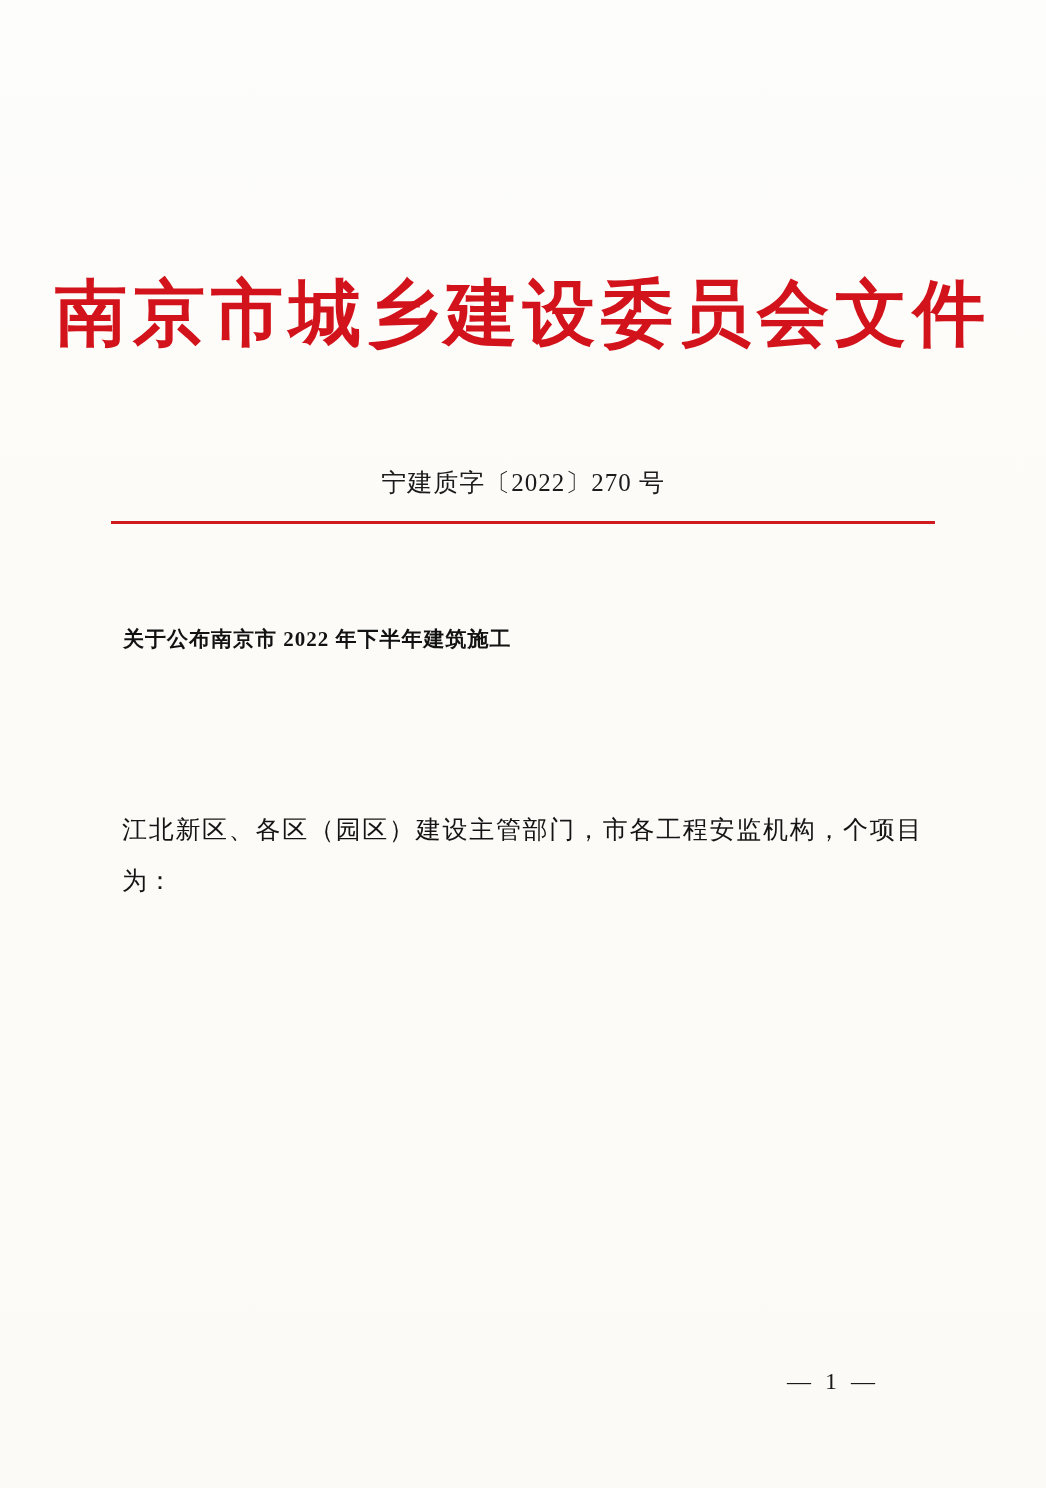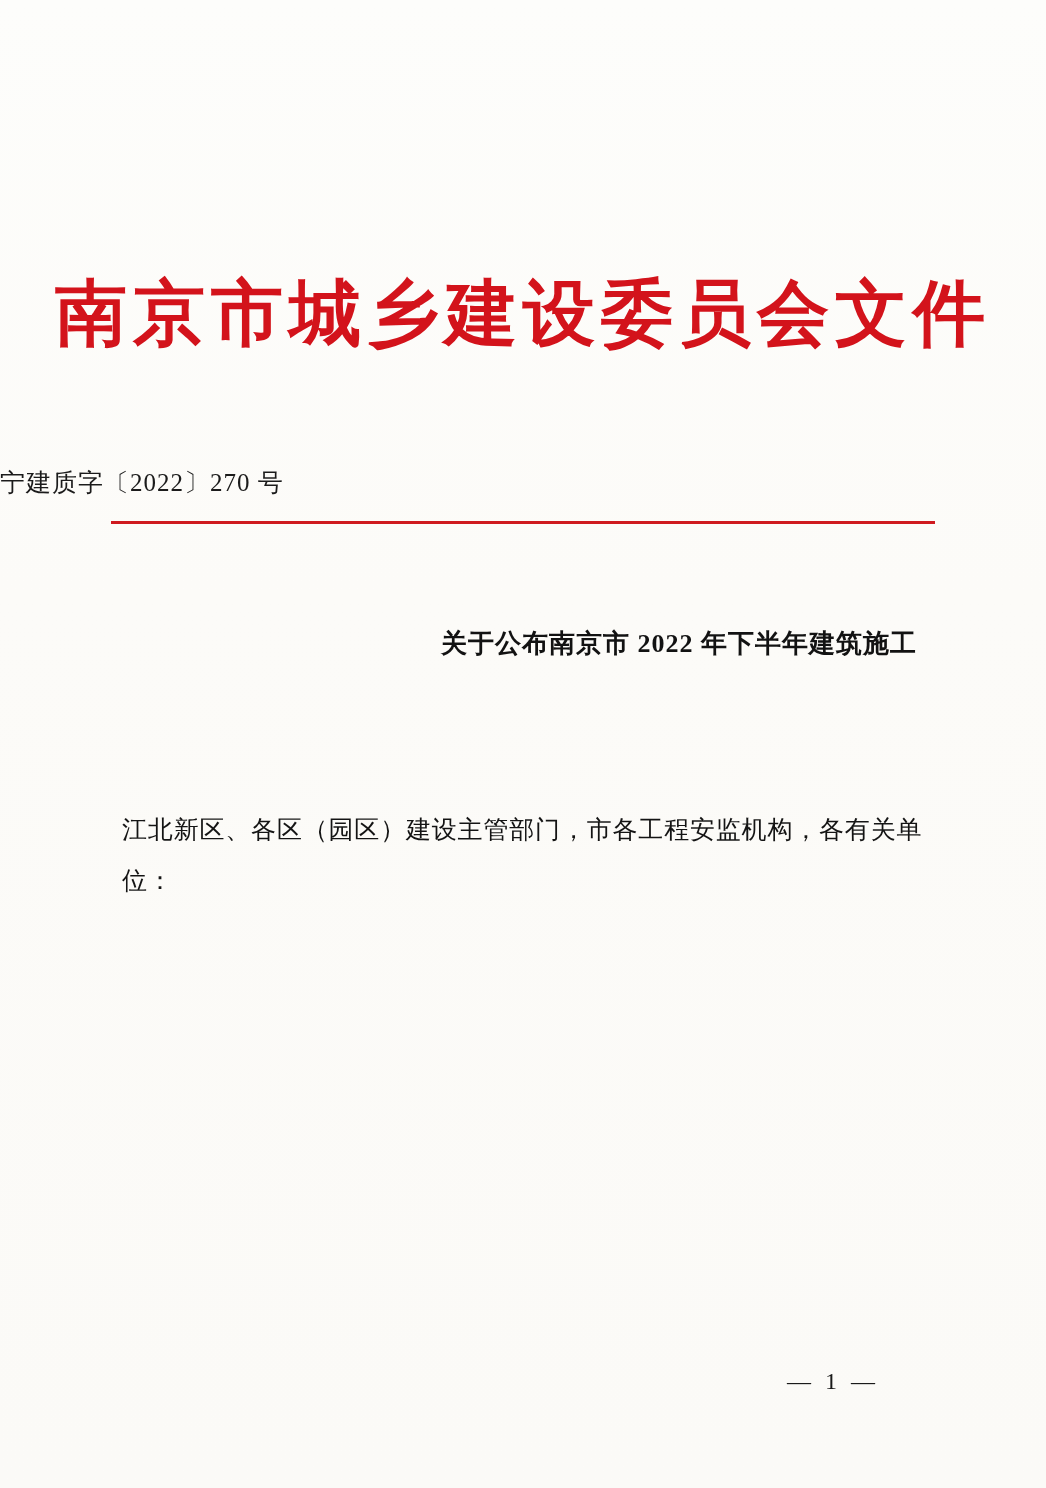--- a/index.html
+++ b/index.html
@@ -40,41 +40,41 @@
     font-size: 72px;
     letter-spacing: 6px;
     line-height: 1;
     white-space: nowrap;
   }
   .doc-number {
     position: absolute;
     top: 466px;
     left: 0;
     width: 1046px;
-    text-align: left;
+    text-align: center;
     font-size: 25px;
     color: #1b1b1b;
     letter-spacing: 1px;
     font-family: "Liberation Serif", serif;
   }
   .red-rule {
     position: absolute;
     top: 521px;
     left: 111px;
     width: 824px;
     height: 3px;
     background: #cf1a1f;
   }
   .title {
     position: absolute;
     top: 620px;
-    left: 97px;
+    left: 123px;
     width: 820px;
-    text-align: right;
-    font-size: 26px;
+    text-align: left;
+    font-size: 21px;
     font-weight: bold;
     color: #121212;
     line-height: 1.85;
     letter-spacing: 1px;
     font-family: "Liberation Serif", serif;
   }
   .title-line {
     display: block;
   }
   .body {
@@ -124,21 +124,21 @@
 
     <div class="doc-number">宁建质字〔2022〕270 号</div>
 
     <div class="red-rule"></div>
 
     <div class="title">
       <span class="title-line">关于公布南京市 2022 年下半年建筑施工</span>
     </div>
 
     <div class="body">
-      <p>江北新区、各区（园区）建设主管部门，市各工程安监机构，各有关单位：</p>
+      <p>江北新区、各区（园区）建设主管部门，市各工程安监机构，个项目为：</p>
     </div>
 
     <div class="page-number">
       <span>— 1 —</span>
     </div>
 
   </div>
 </div>
 
 </body></html>

